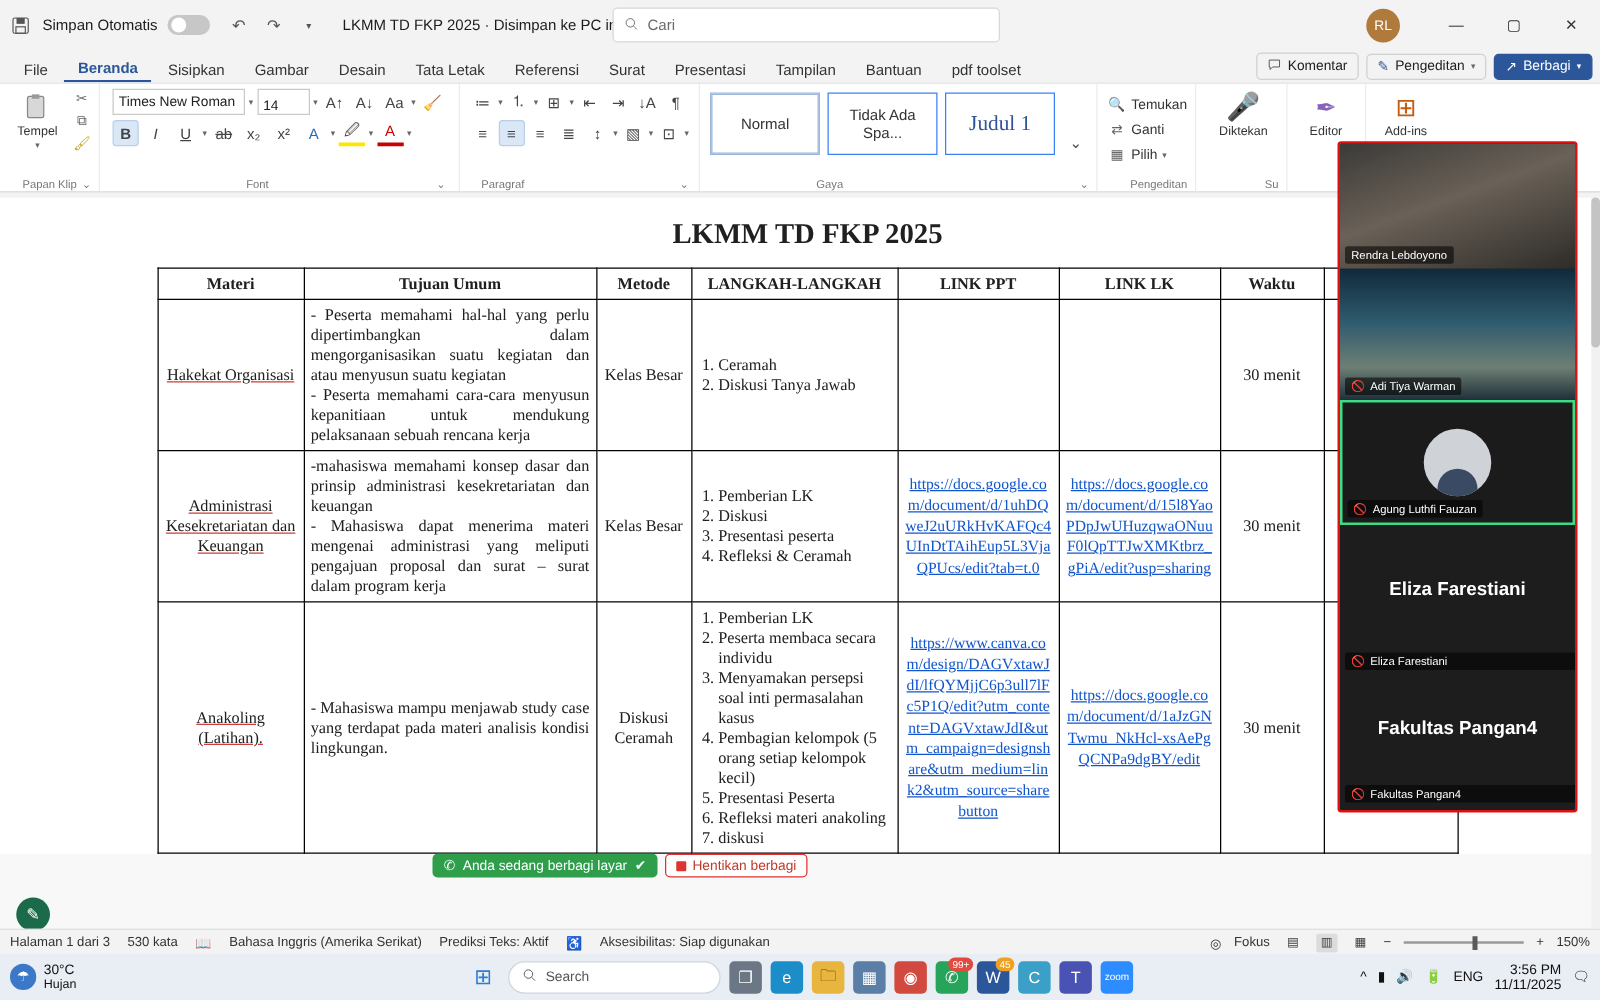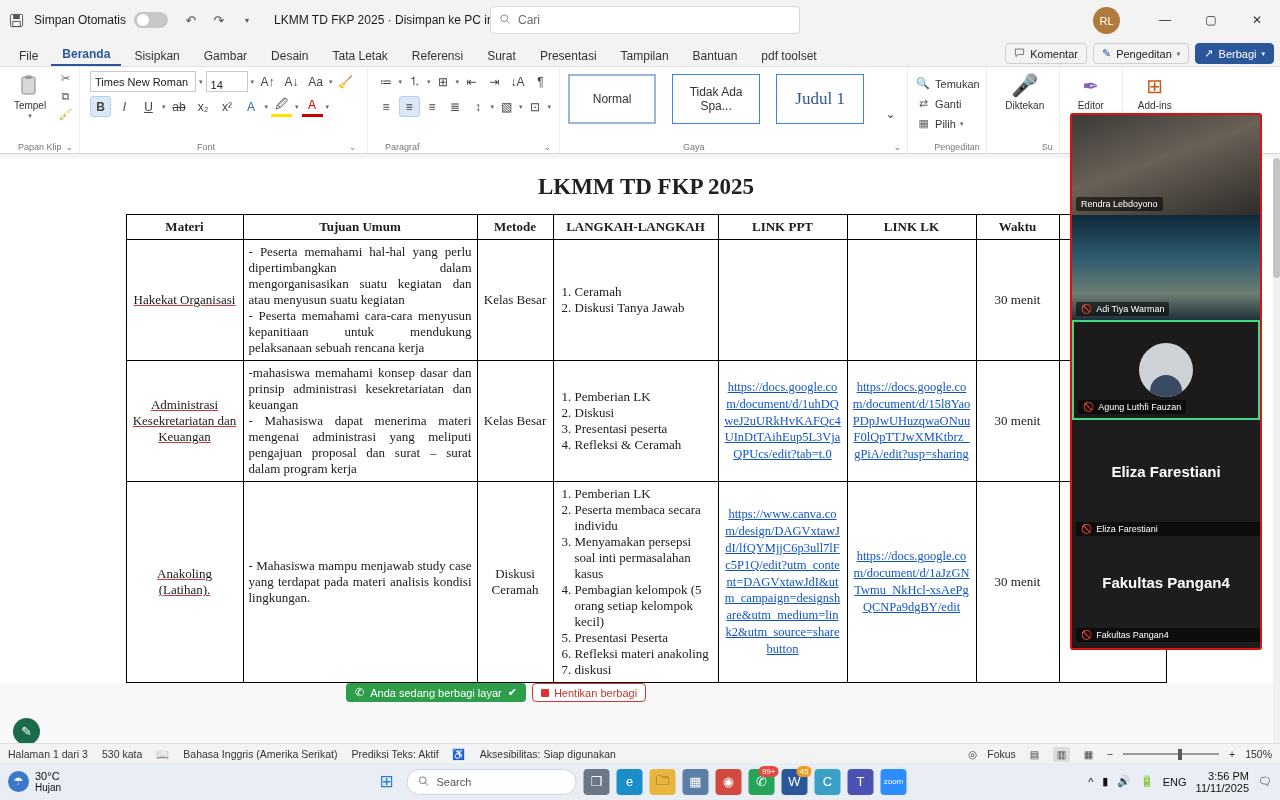--- a/index.html
+++ b/index.html
@@ -53,21 +53,21 @@
   .smbtn{display:flex;align-items:center;gap:4px;font-size:11px;color:#333;}
   .smicon{width:15px;height:15px;display:flex;align-items:center;justify-content:center;font-size:11px;color:#666;}
   .fontrow{display:flex;align-items:center;gap:3px;margin-bottom:4px;}
   .fontname{border:1px solid #c9c9c9;height:21px;width:106px;font-size:11px;display:flex;align-items:center;padding:0 4px;background:#fff;}
   .fontsize{border:1px solid #c9c9c9;height:21px;width:42px;font-size:11px;display:flex;align-items:flex-end;padding:0 4px;background:#fff;}
   .mini{width:21px;height:21px;display:flex;align-items:center;justify-content:center;font-size:12px;color:#444;}
   .mini.b{font-weight:bold;}
   .mini.active{background:#d9e7f7;border:1px solid #b7cfe8;border-radius:3px;}
   .caret{font-size:7px;color:#666;}
   .para-row{display:flex;align-items:center;gap:2px;margin-bottom:4px;}
-  .styles{display:flex;gap:16px;align-items:flex-start;padding-top:3px;}
+  .styles{display:flex;gap:6px;align-items:flex-start;padding-top:3px;}
   .stylebox{
     width:88px;height:50px;border:1px solid #3b82f6;background:#fff;display:flex;align-items:center;justify-content:center;
     font-size:12px;color:#333;text-align:center;
   }
   .stylebox.sel{border:1px solid #9ab7da;box-shadow:0 0 0 1px #9ab7da inset;}
   .stylebox.h1{font-size:17px;color:#2f5496;font-family:"Liberation Serif",serif;}
   .stylebox.h2{font-size:15px;color:#2f5496;font-family:"Liberation Serif",serif;}
   
   .docarea{position:absolute;top:158px;left:0;width:1280px;height:585px;background:#f8f8f8;overflow:hidden;}
   .page{position:absolute;left:0;top:0;width:1280px;background:#fff;padding:10px 0 0 12px;}

